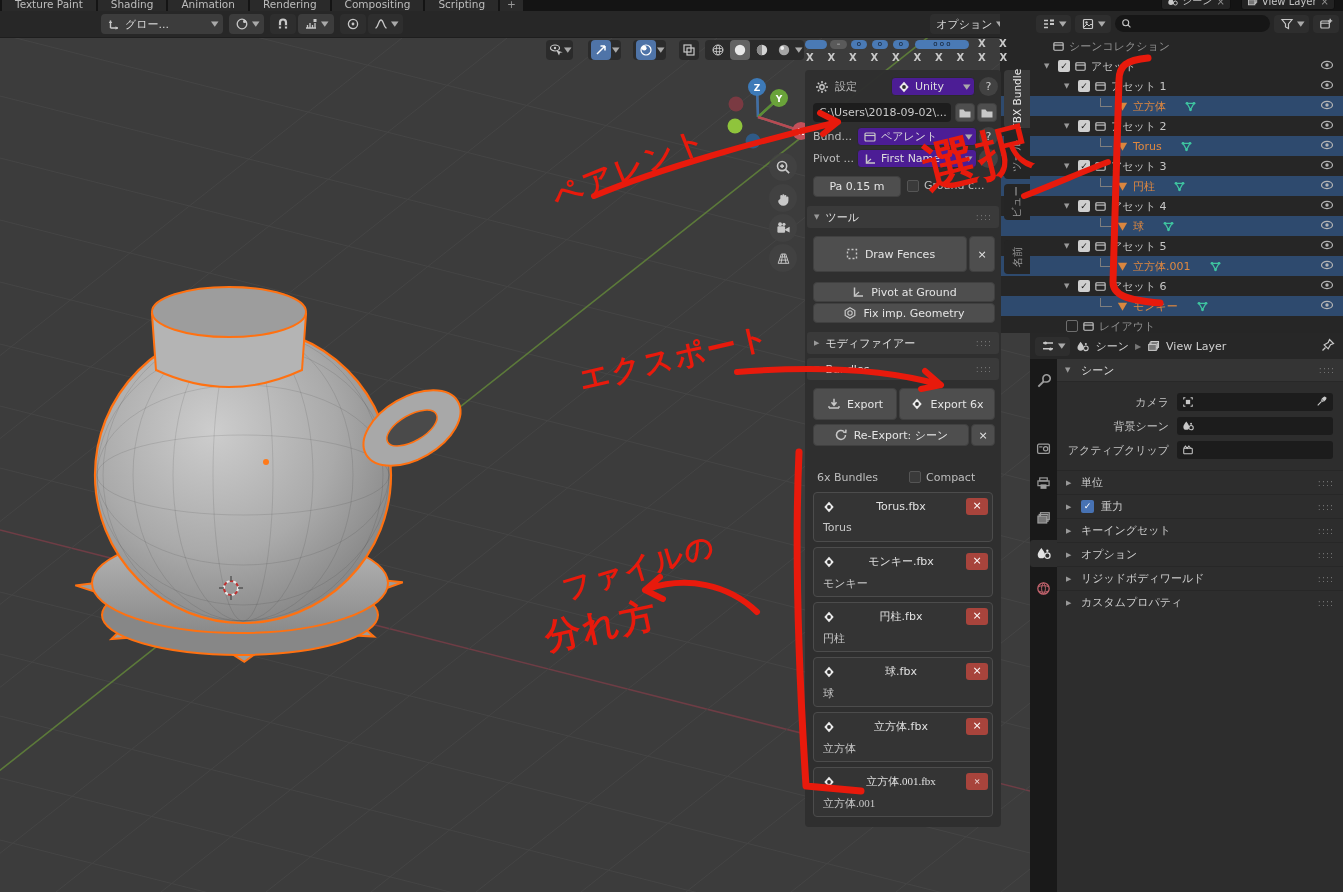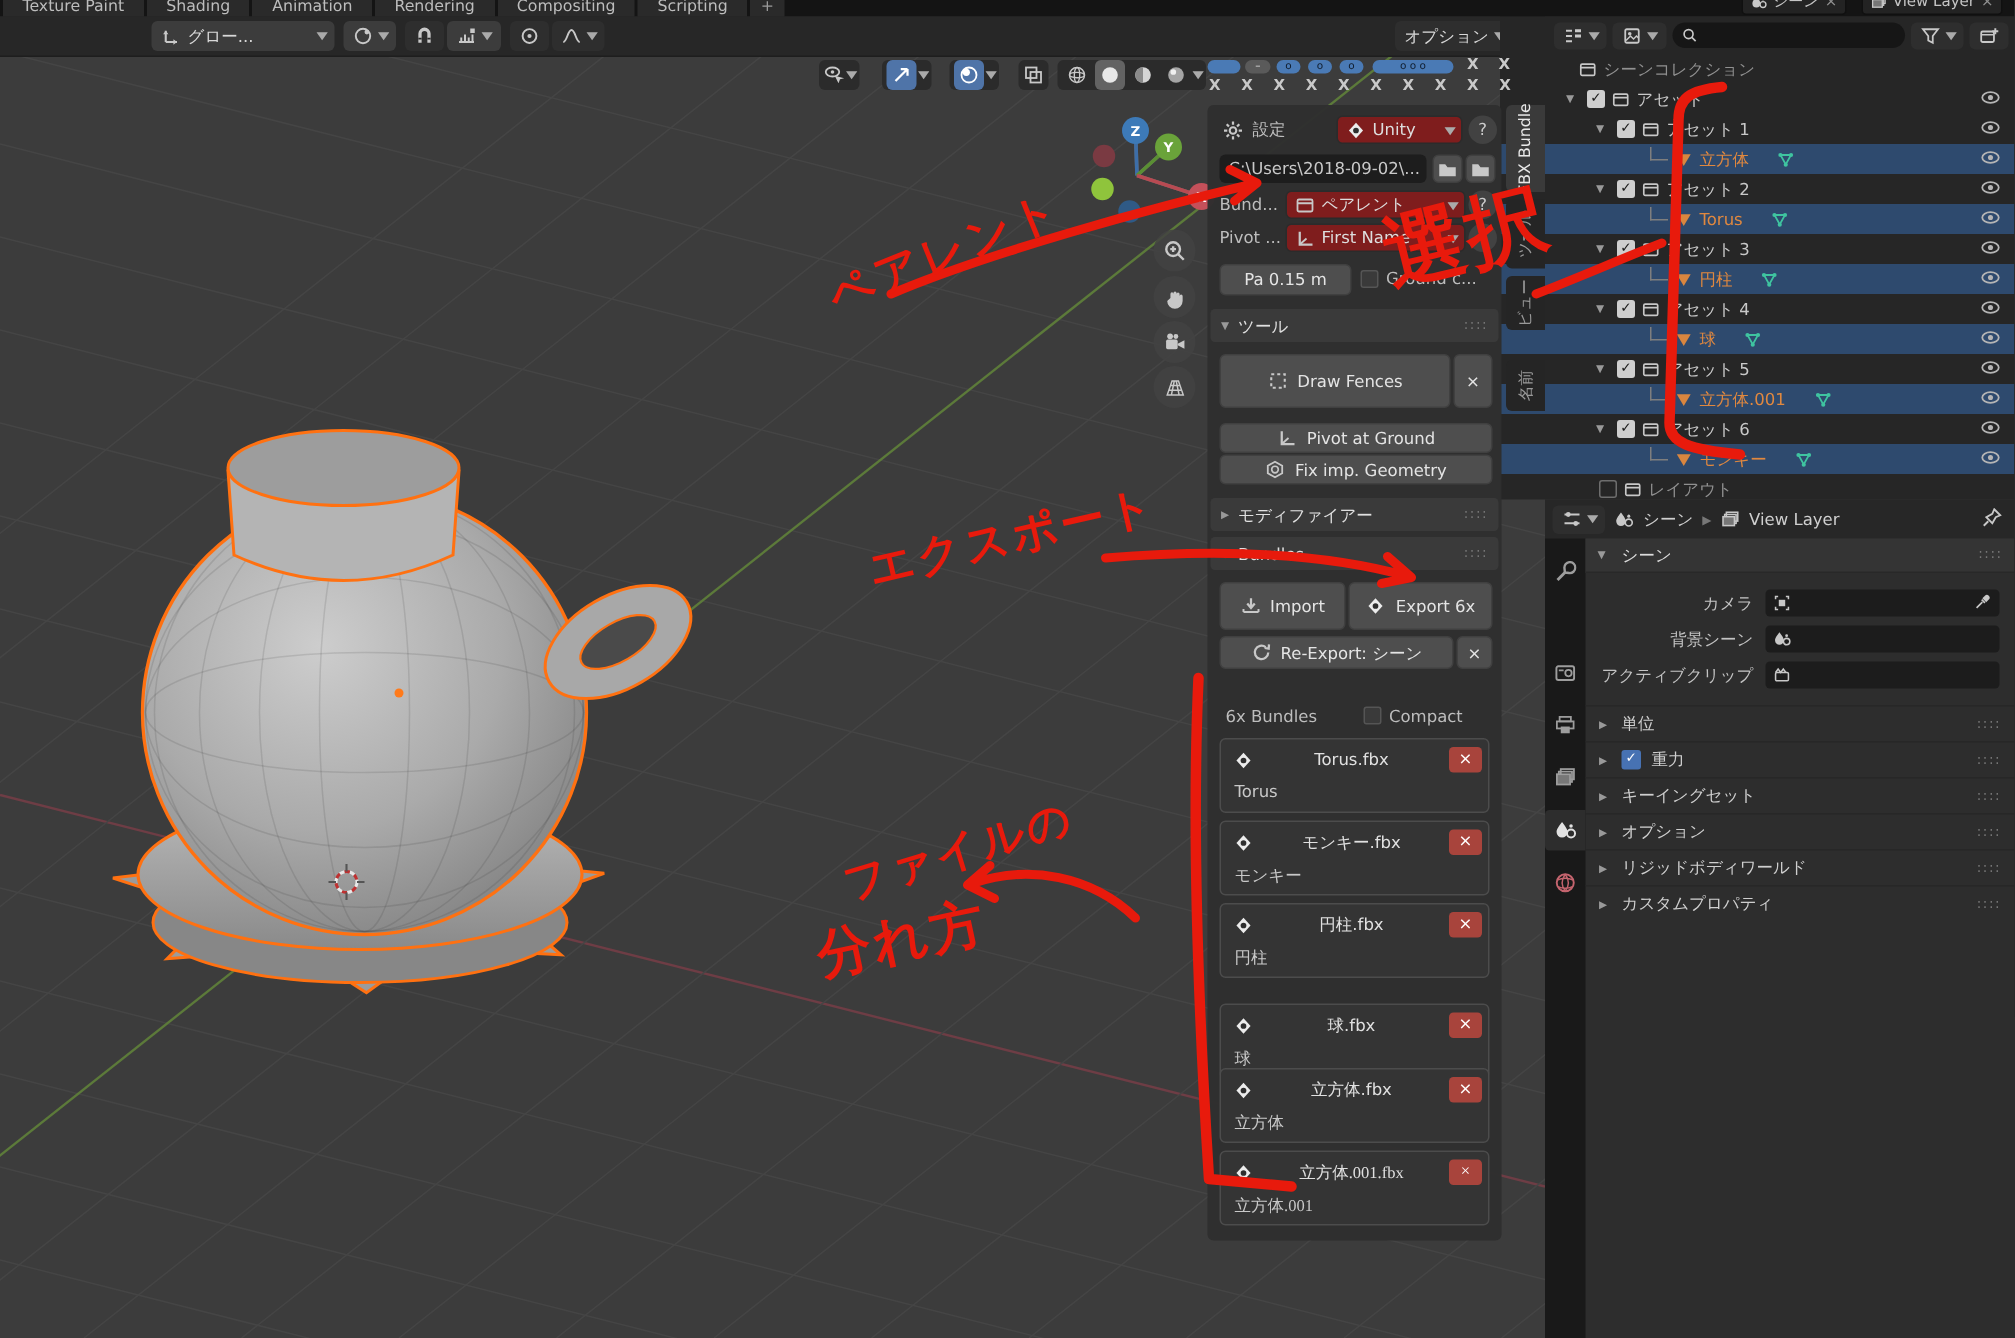--- a/index.html
+++ b/index.html
@@ -52,21 +52,21 @@
 
 .nptab{position:absolute;left:1004px;width:26px;background:#252525;border-radius:4px 0 0 4px;display:flex;align-items:center;justify-content:center;z-index:6;color:#9a9a9a}
 .nptab.active{background:#3a3a3a;color:#e8e8e8}
 .nptab span{transform:rotate(-90deg);white-space:nowrap;font-size:10.5px}
 
 .npanel{position:absolute;left:805px;top:70px;width:196px;height:757px;background:rgba(46,46,46,.97);border-radius:4px;z-index:5}
 .np-hdr{position:absolute;left:2px;width:192px;height:22px;background:#3a3a3a;border-radius:3px;display:flex;align-items:center;padding:0 7px;gap:6px;color:#e0e0e0}
 .np-hdr .exp{font-size:7px;width:auto}
 .dots{margin-left:auto;color:#777;font-size:9px;letter-spacing:1px}
 .np-btn{position:absolute;background:#4e4e4e;border:1px solid #404040;border-radius:4px;display:flex;align-items:center;justify-content:center;gap:6px;color:#e4e4e4}
-.np-dd{position:absolute;background:#7f1d1d;border:1px solid #2b2b2b;border-radius:4px;display:flex;align-items:center;gap:4px;padding:0 5px;color:#ddd;height:19px}
+.np-dd{position:absolute;background:#4c1d95;border:1px solid #2b2b2b;border-radius:4px;display:flex;align-items:center;gap:4px;padding:0 5px;color:#ddd;height:19px}
 .np-field{position:absolute;background:#1d1d1d;border-radius:4px;display:flex;align-items:center;padding:0 6px;color:#c9c9c9;height:19px;overflow:hidden;white-space:nowrap}
 .help{position:absolute;width:19px;height:19px;border-radius:50%;background:#424242;color:#ccc;display:flex;align-items:center;justify-content:center;font-size:11px}
 .np-lbl{position:absolute;color:#bdbdbd;overflow:hidden;white-space:nowrap}
 .xsm{background:#4e4e4e;border:1px solid #404040;border-radius:4px;color:#ddd;display:flex;align-items:center;justify-content:center}
 .card{position:absolute;left:8px;width:180px;height:50px;border:1px solid #4c4c4c;border-radius:4px;background:#343434}
 .fhdr{display:flex;align-items:center;height:25px;padding:2px 4px 0 8px;gap:4px}
 .fname{flex:1;text-align:center;color:#e0e0e0}
 .xbtn{width:22px;height:17px;background:#a8443c;border-radius:3px;color:#fff;text-align:center;line-height:16px;font-size:11px}
 .oname{padding-left:9px;padding-top:3px;color:#c8c8c8}
 .cbx{width:12px;height:12px;background:#3a3a3a;border:1px solid #555;border-radius:2px}
@@ -854,21 +854,21 @@
         <span class="dots">::::</span>
       </div>
 
     <div class="np-btn" style="left:8px;top:318px;width:84px;height:32px">
         <span class="icn">
           <svg width="14" height="14" viewBox="0 0 14 14">
             <path d="M7 1.8v6 M4.5 5.3 L7 8.3 L9.5 5.3" stroke="currentColor" stroke-width="1.5" fill="none"></path>
             <path d="M2 11 h10 M2 9 v2 M12 9 v2" stroke="currentColor" stroke-width="1.3" fill="none"></path>
           </svg>
         </span>
-        <span>Import</span>
+        <span>Export</span>
       </div>
     <div class="np-btn" style="left:94px;top:318px;width:96px;height:32px">
         <span class="icn">
           <svg width="14" height="14" viewBox="0 0 14 14">
             <path d="M2.3 7 L7 1.8 L11.7 7 L7 12.2 Z" fill="#ececec"></path>
             <circle cx="7" cy="7" r="1.9" fill="#2e2e2e"></circle>
           </svg>
         </span>
         <span>Export 6x</span>
       </div>
@@ -919,21 +919,21 @@
               <svg width="14" height="14" viewBox="0 0 14 14">
                 <path d="M2.3 7 L7 1.8 L11.7 7 L7 12.2 Z" fill="#ececec"></path>
                 <circle cx="7" cy="7" r="1.9" fill="#2e2e2e"></circle>
               </svg>
             </span>
             <span class="fname">円柱.fbx</span>
             <span class="xbtn">×</span>
           </div>
           <div class="oname">円柱</div>
         </div>
-        <div class="card" style="top: 587px; margin-top: 12px;">
+        <div class="card" style="top: 587px;">
           <div class="fhdr">
             <span class="icn">
               <svg width="14" height="14" viewBox="0 0 14 14">
                 <path d="M2.3 7 L7 1.8 L11.7 7 L7 12.2 Z" fill="#ececec"></path>
                 <circle cx="7" cy="7" r="1.9" fill="#2e2e2e"></circle>
               </svg>
             </span>
             <span class="fname">球.fbx</span>
             <span class="xbtn">×</span>
           </div>

